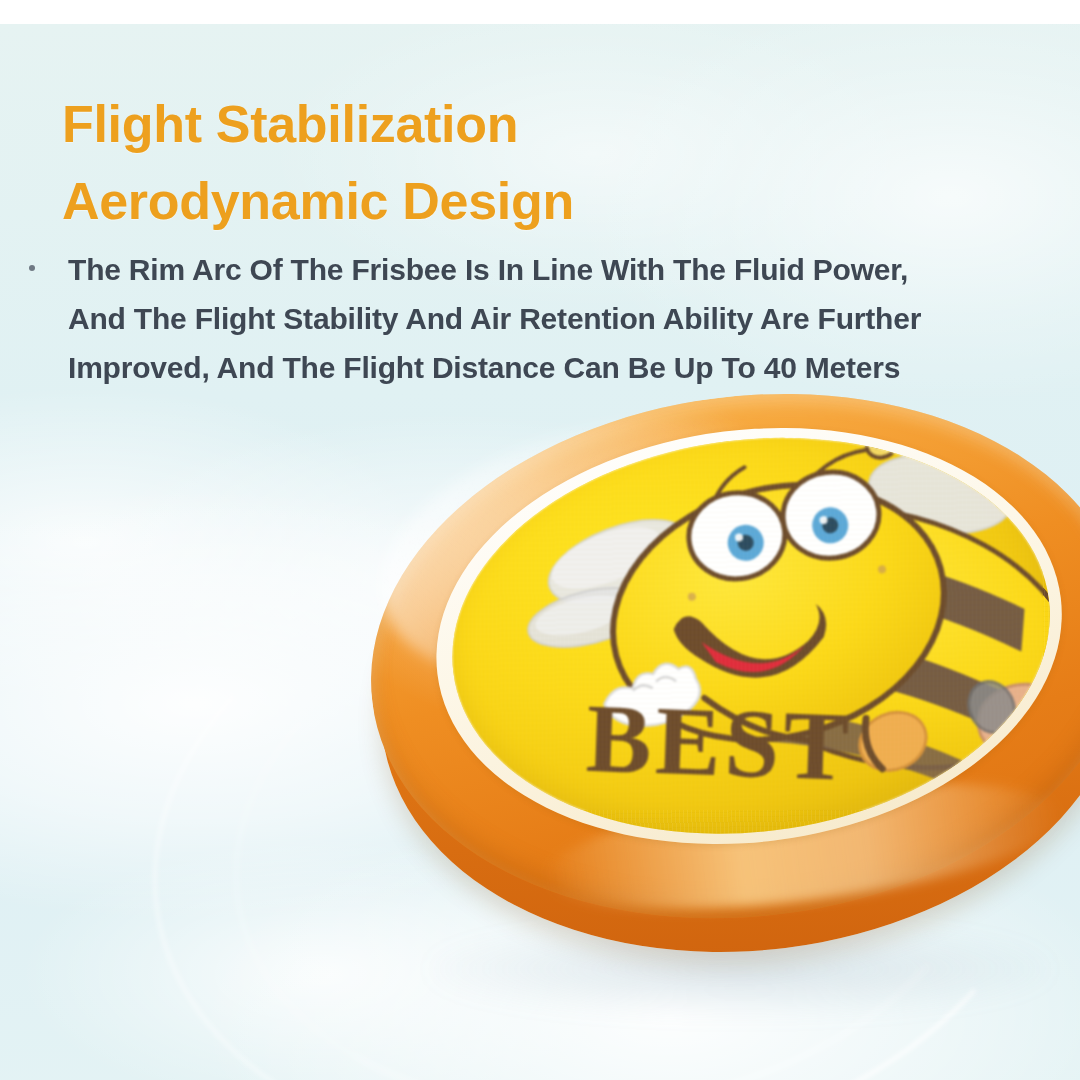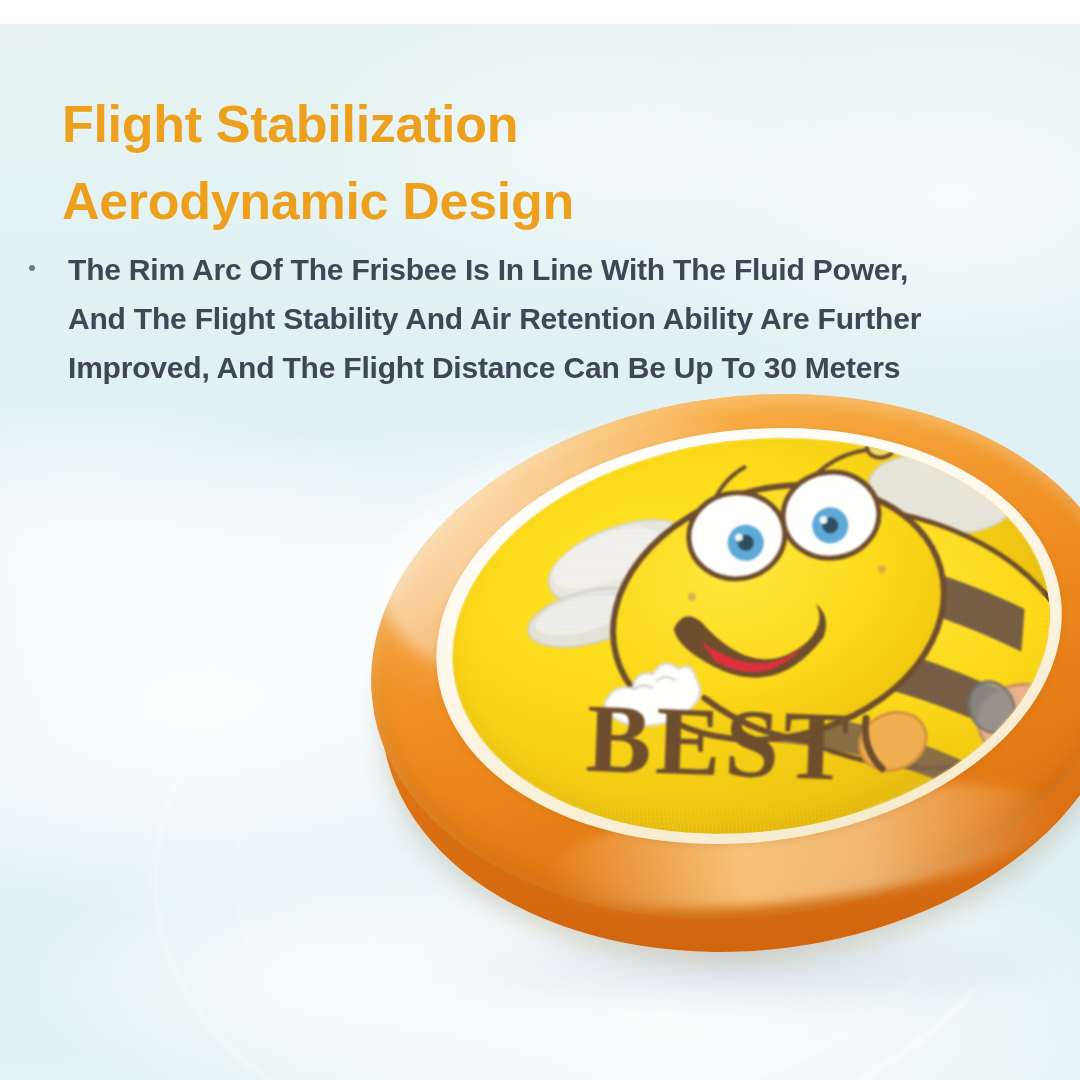--- a/index.html
+++ b/index.html
@@ -248,21 +248,21 @@
   <div class="trail trail-outer"></div>
   <div class="trail trail-inner"></div>
 
   <div class="headline">Flight Stabilization
 Aerodynamic Design</div>
 
   <div class="bullet-dot"></div>
 
   <div class="body-copy">The Rim Arc Of The Frisbee Is In Line With The Fluid Power,
 And The Flight Stability And Air Retention Ability Are Further
-Improved, And The Flight Distance Can Be Up To 30 Meters</div>
+Improved, And The Flight Distance Can Be Up To 40 Meters</div>
 
   <div class="disc-shadow"></div>
 
   <div class="frisbee">
 
     <div class="disc-wall"></div>
     <div class="disc-rim"></div>
     <div class="rim-gloss"></div>
     <div class="rim-gloss-bottom"></div>
     <div class="disc-inner-ring"></div>

